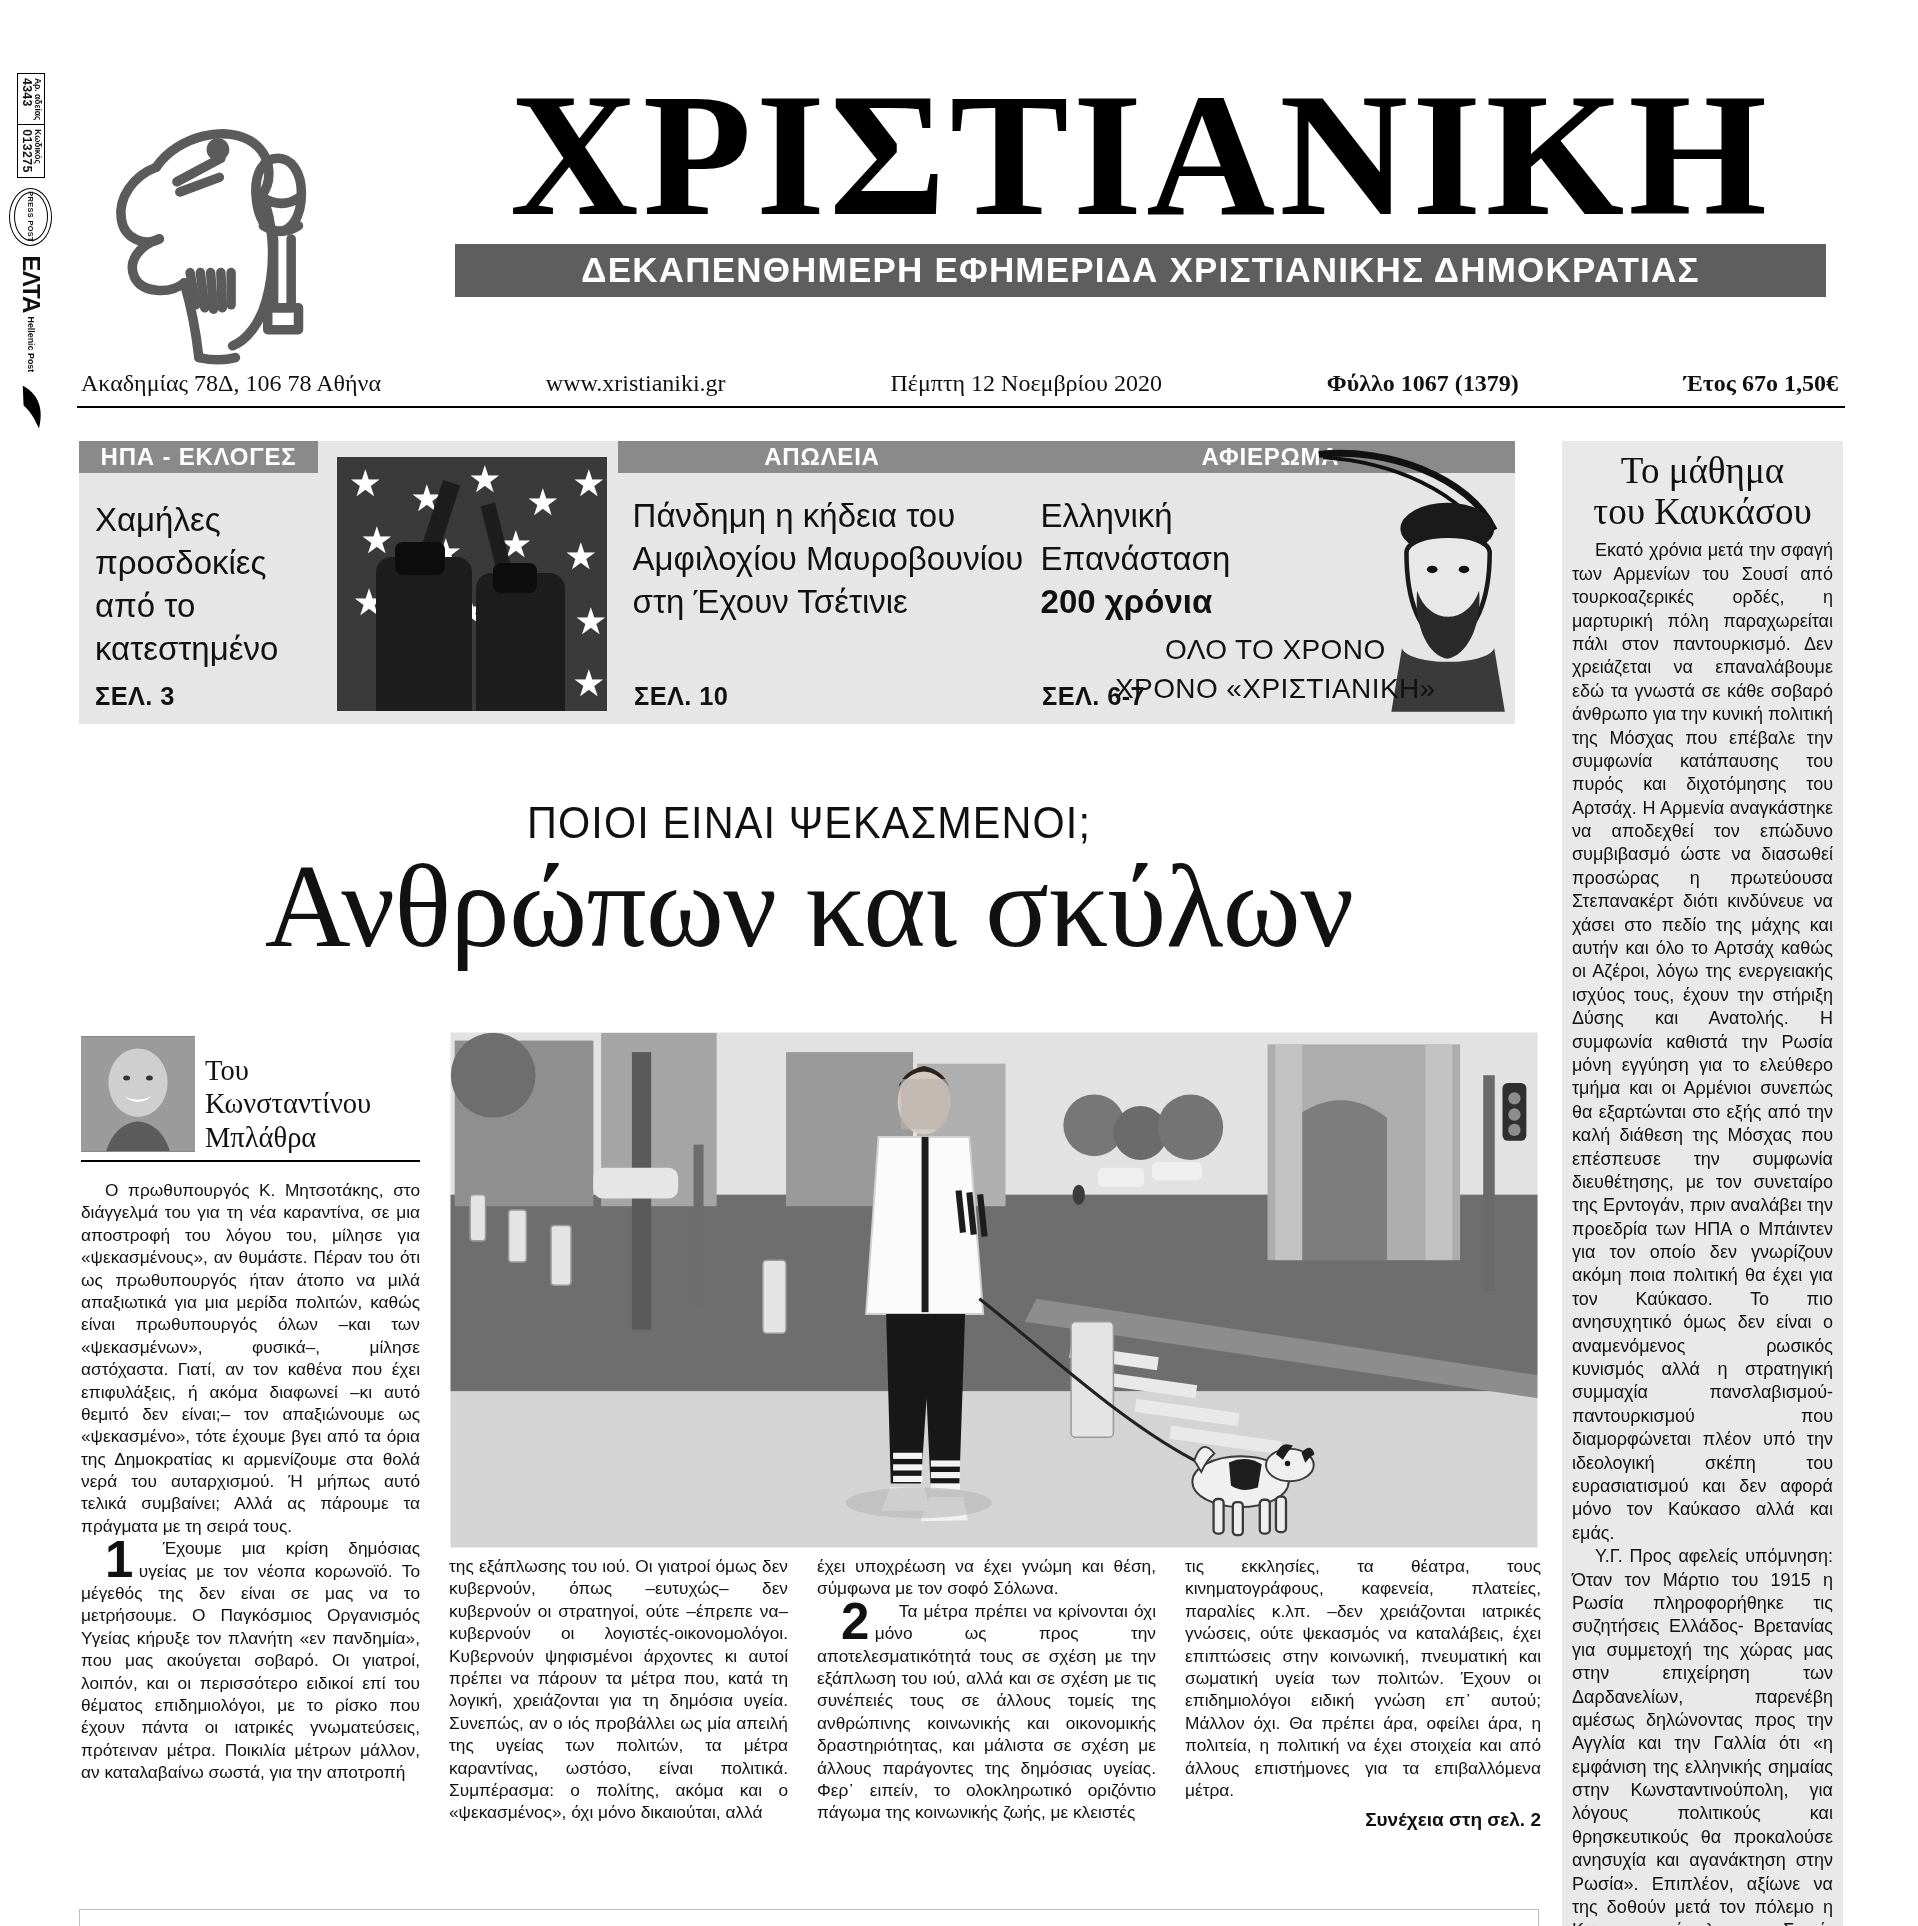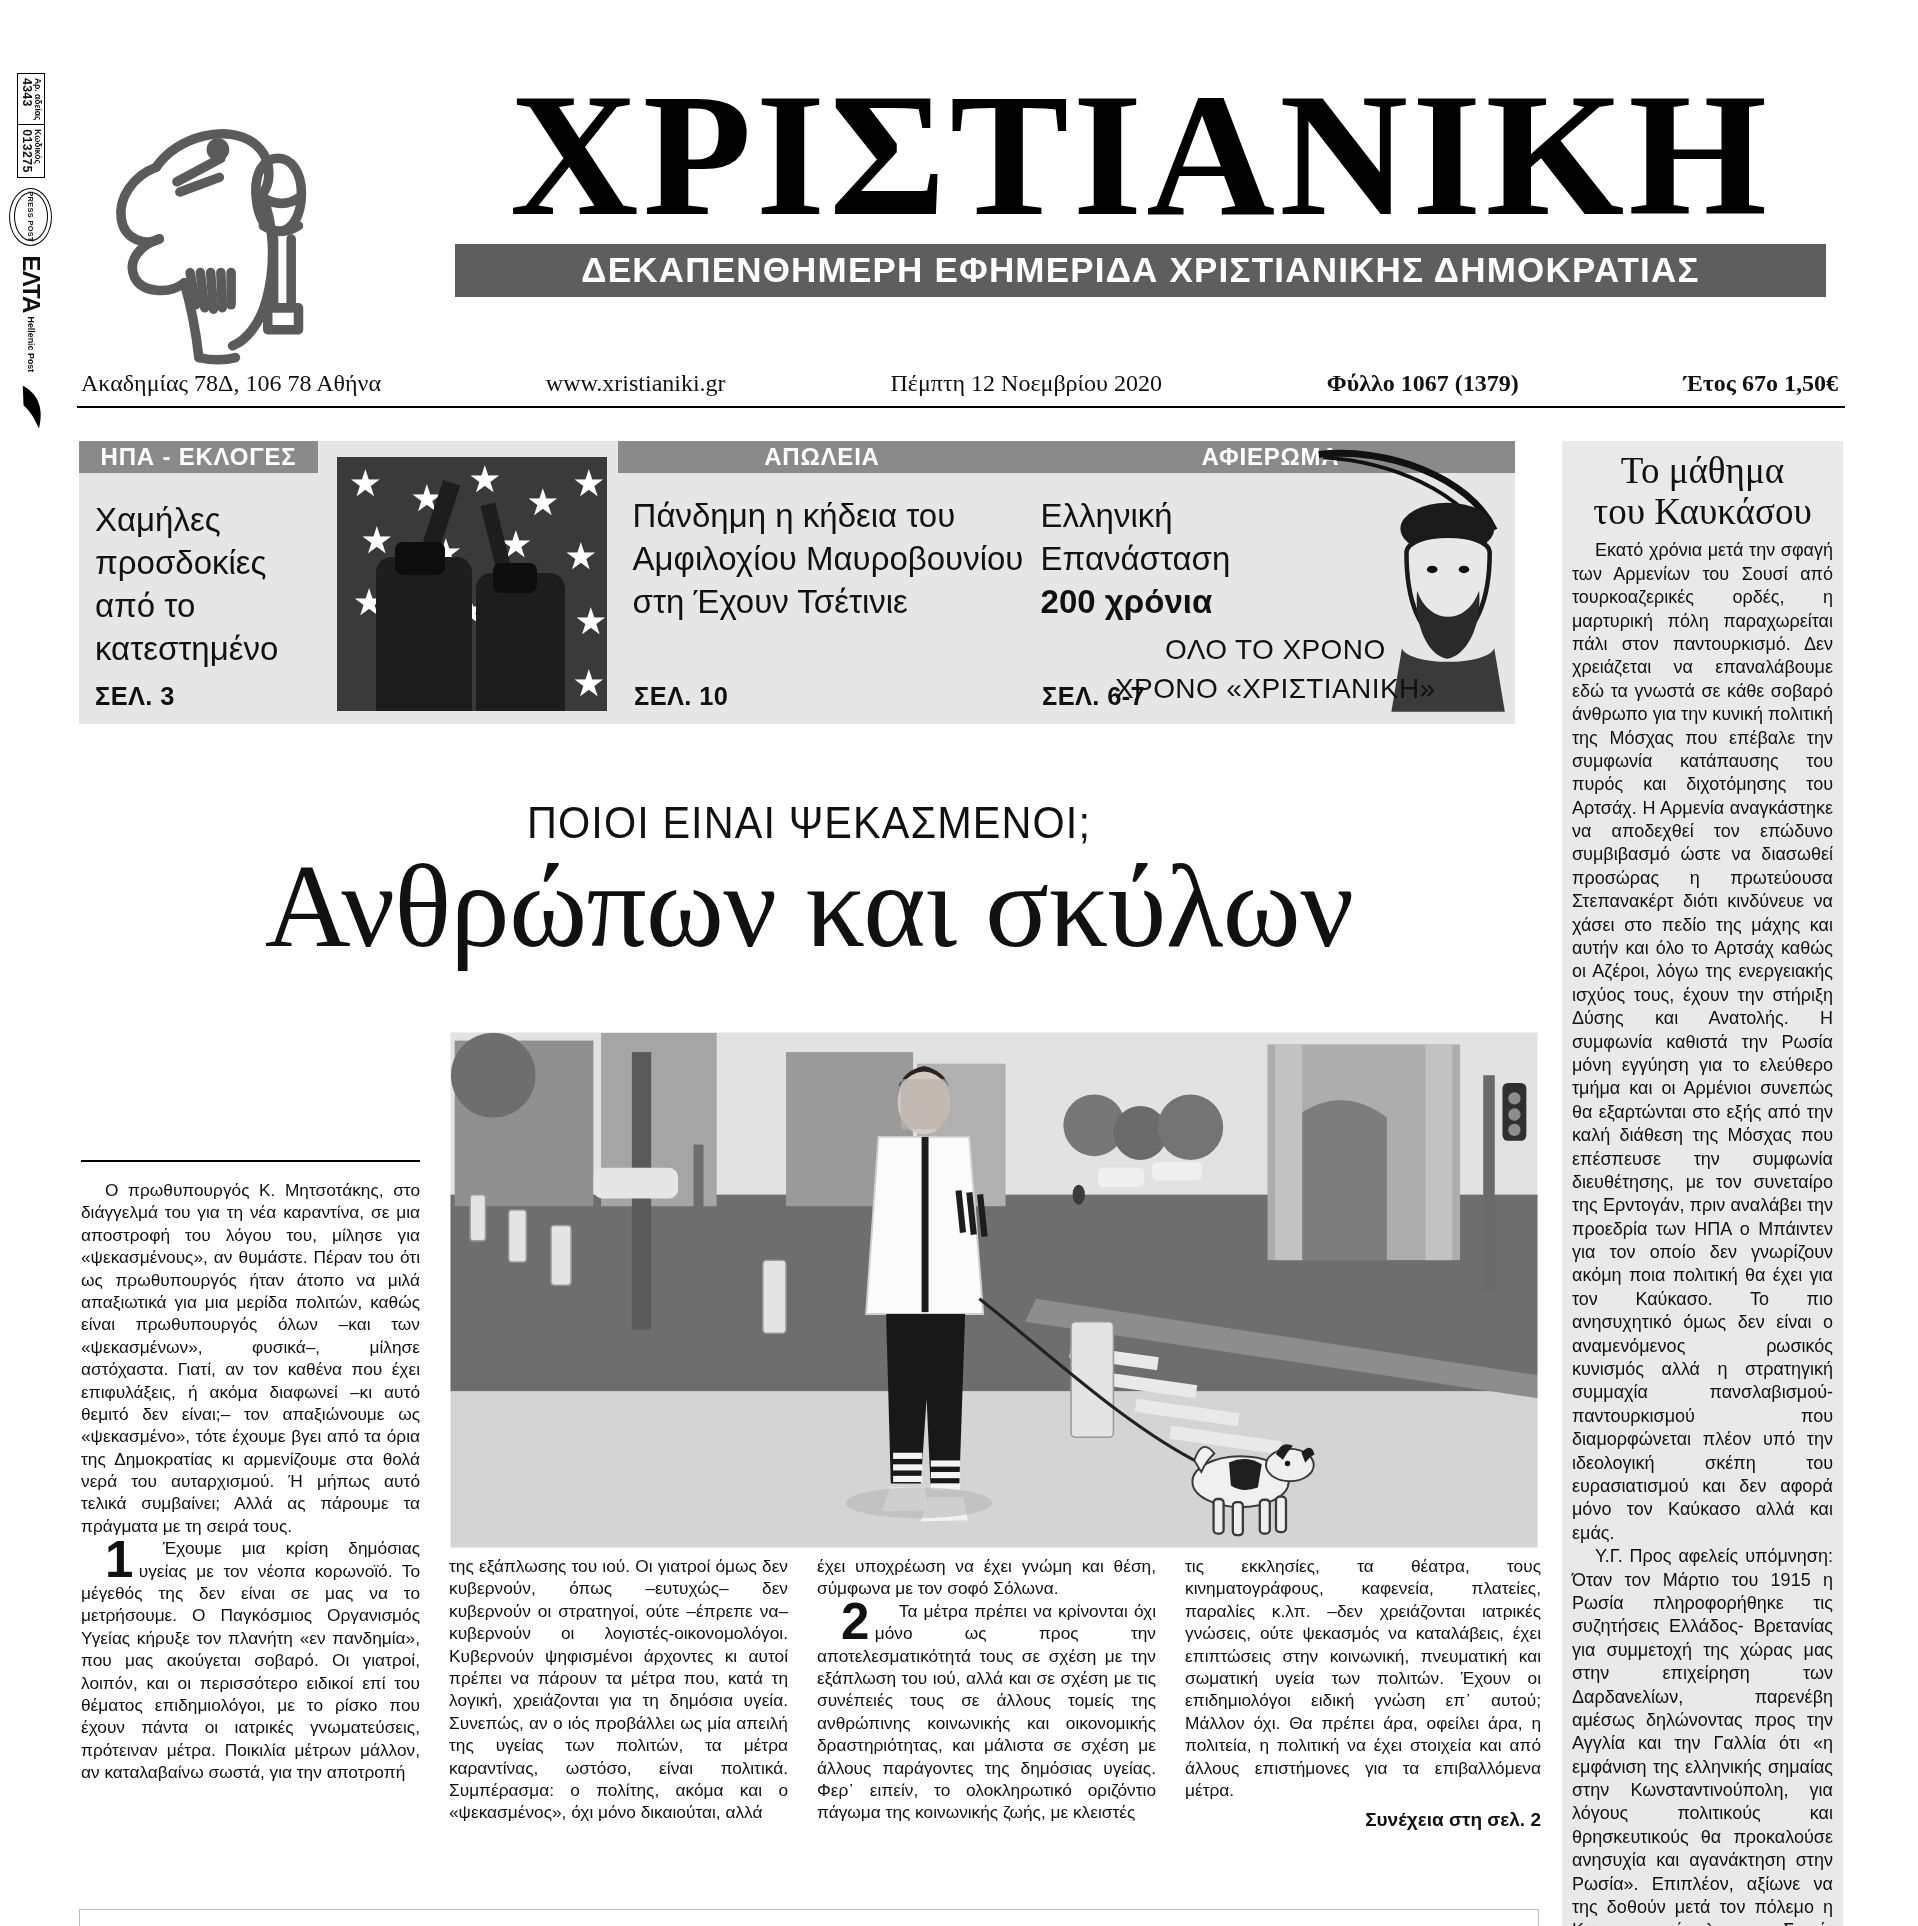--- a/index.html
+++ b/index.html
@@ -323,20 +323,36 @@
     <div class="sb-body">
       <p>Εκατό χρόνια μετά την σφαγή των Αρμενίων του Σουσί από τουρκοαζερικές ορδές, η μαρτυρική πόλη παραχωρείται πάλι στον παντουρκισμό. Δεν χρειάζεται να επαναλάβουμε εδώ τα γνωστά σε κάθε σοβαρό άνθρωπο για την κυνική πολιτική της Μόσχας που επέβαλε την συμφωνία κατάπαυσης του πυρός και διχοτόμησης του Αρτσάχ. Η Αρμενία αναγκάστηκε να αποδεχθεί τον επώδυνο συμβιβασμό ώστε να διασωθεί προσώρας η πρωτεύουσα Στεπανακέρτ διότι κινδύνευε να χάσει στο πεδίο της μάχης και αυτήν και όλο το Αρτσάχ καθώς οι Αζέροι, λόγω της ενεργειακής ισχύος τους, έχουν την στήριξη Δύσης και Ανατολής. Η συμφωνία καθιστά την Ρωσία μόνη εγγύηση για το ελεύθερο τμήμα και οι Αρμένιοι συνεπώς θα εξαρτώνται στο εξής από την καλή διάθεση της Μόσχας που επέσπευσε την συμφωνία διευθέτησης, με τον συνεταίρο της Ερντογάν, πριν αναλάβει την προεδρία των ΗΠΑ ο Μπάιντεν για τον οποίο δεν γνωρίζουν ακόμη ποια πολιτική θα έχει για τον Καύκασο. Το πιο ανησυχητικό όμως δεν είναι ο αναμενόμενος ρωσικός κυνισμός αλλά η στρατηγική συμμαχία πανσλαβισμού- παντουρκισμού που διαμορφώνεται πλέον υπό την ιδεολογική σκέπη του ευρασιατισμού και δεν αφορά μόνο τον Καύκασο αλλά και εμάς.</p>
       <p>Υ.Γ. Προς αφελείς υπόμνηση: Όταν τον Μάρτιο του 1915 η Ρωσία πληροφορήθηκε τις συζητήσεις Ελλάδος- Βρετανίας για συμμετοχή της χώρας μας στην επιχείρηση των Δαρδανελίων, παρενέβη αμέσως δηλώνοντας προς την Αγγλία και την Γαλλία ότι «η εμφάνιση της ελληνικής σημαίας στην Κωνσταντινούπολη, για λόγους πολιτικούς και θρησκευτικούς θα προκαλούσε ανησυχία και αγανάκτηση στην Ρωσία». Επιπλέον, αξίωνε να της δοθούν μετά τον πόλεμο η Κωνσταντινούπολη και τα Στενά, απαίτηση την οποία οι δύο άλλες χώρες της Αντάντ αποδέχθηκαν επισήμως, με την υπογραφή σχετικής συμφωνίας. Μια συμφωνία που μόνο εξαιτίας της οκτωβριανής επανάστασης δεν υλοποιήθηκε αλλά για την ρωσόφιλη ιδεοληψία εν Ελλάδι μάλλον ελάχιστη σημασία έχει.</p>
     </div>
 
   </div>
 
   <div class="kicker">ΠΟΙΟΙ ΕΙΝΑΙ ΨΕΚΑΣΜΕΝΟΙ;</div>
   <div class="headline">Ανθρώπων και σκύλων</div>
 
+  <div class="author">
+    <div class="au-photo">
+      <svg viewBox="0 0 100 100" width="114" height="116">
+        <rect width="100" height="100" fill="#9b9b9b"></rect>
+        <ellipse cx="50" cy="40" rx="26" ry="30" fill="#cfcfcf"></ellipse>
+        <ellipse cx="40" cy="36" rx="3" ry="2.2" fill="#333"></ellipse>
+        <ellipse cx="60" cy="36" rx="3" ry="2.2" fill="#333"></ellipse>
+        <path d="M38 52 Q50 62 62 52 Q50 58 38 52 Z" fill="#fff"></path>
+        <path d="M22 100 Q30 76 50 74 Q70 76 78 100 Z" fill="#5c5c5c"></path>
+      </svg>
+    </div>
+    <div class="au-name">
+      <span>Του Κωνσταντίνου</span><br>
+      <span>Μπλάθρα</span>
+    </div>
+  </div>
   <div class="au-rule"></div>
 
   <div class="mainphoto">
     <div class="sky"></div>
     <div class="road"></div>
     <div class="walk"></div>
     <svg viewBox="0 0 2840 1355" width="1094" height="522" style="position:absolute;inset:0;">
       <rect x="0" y="0" width="2840" height="520" fill="#e2e2e2"></rect>
       <rect x="0" y="430" width="2840" height="560" fill="#6e6e6e"></rect>
       <rect x="0" y="940" width="2840" height="415" fill="#d4d4d4"></rect>

